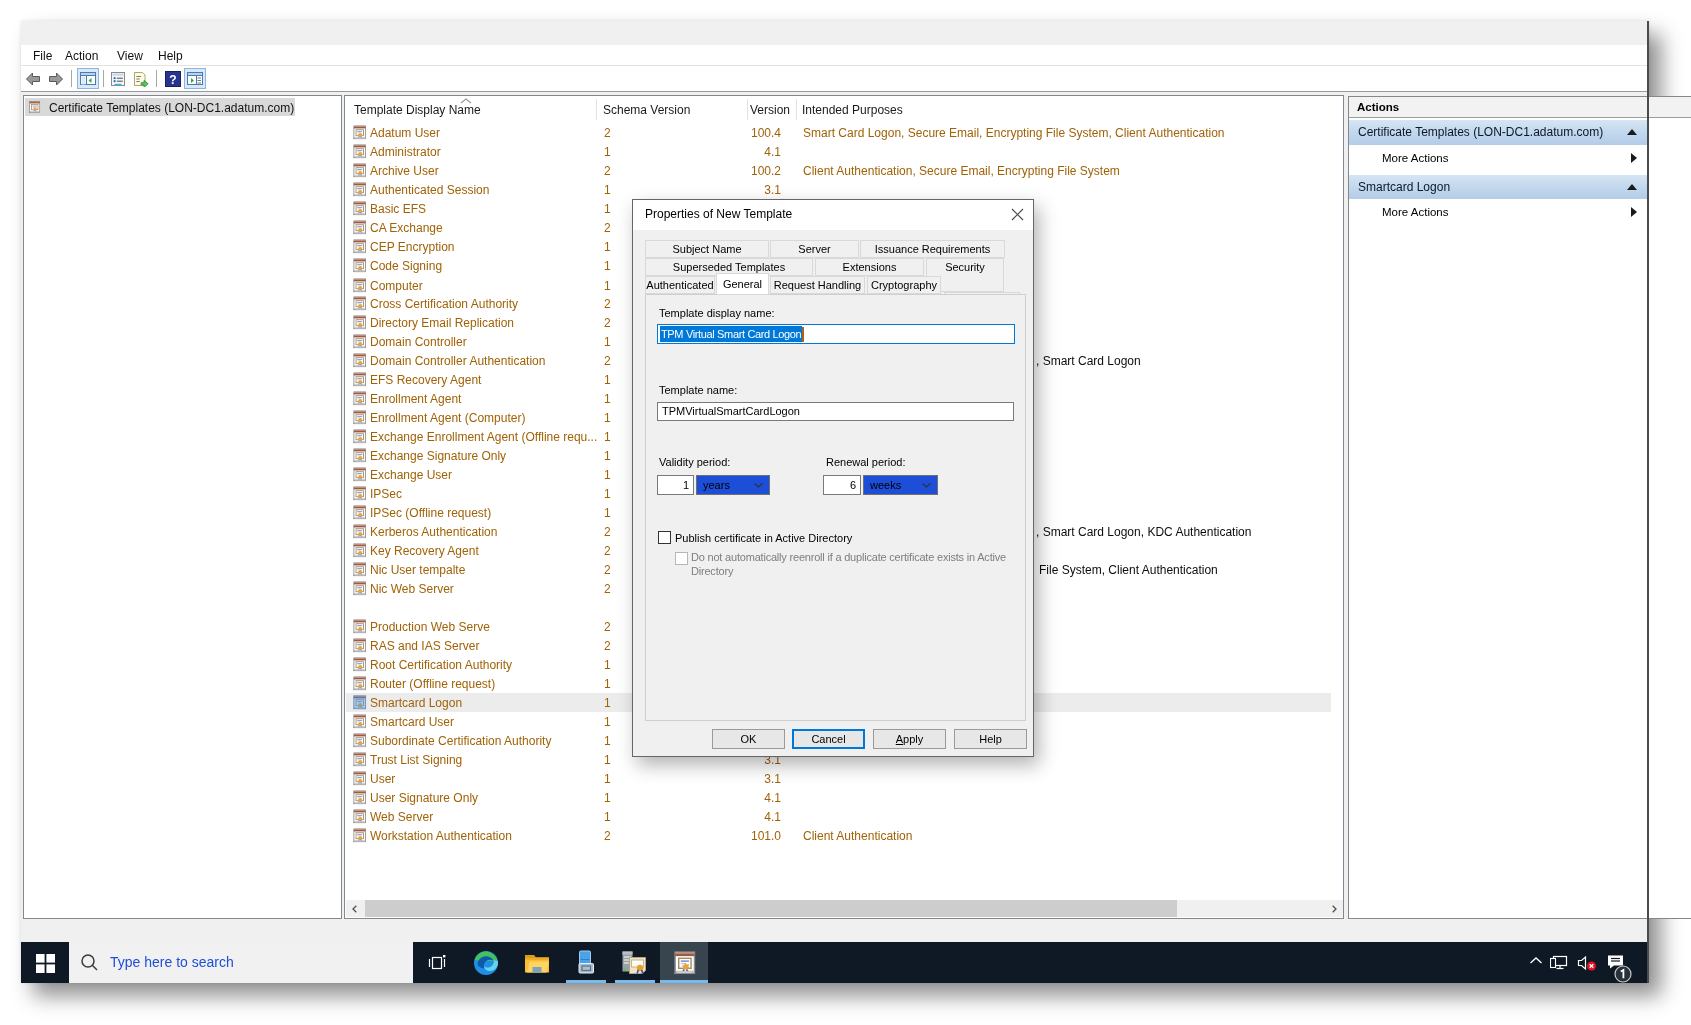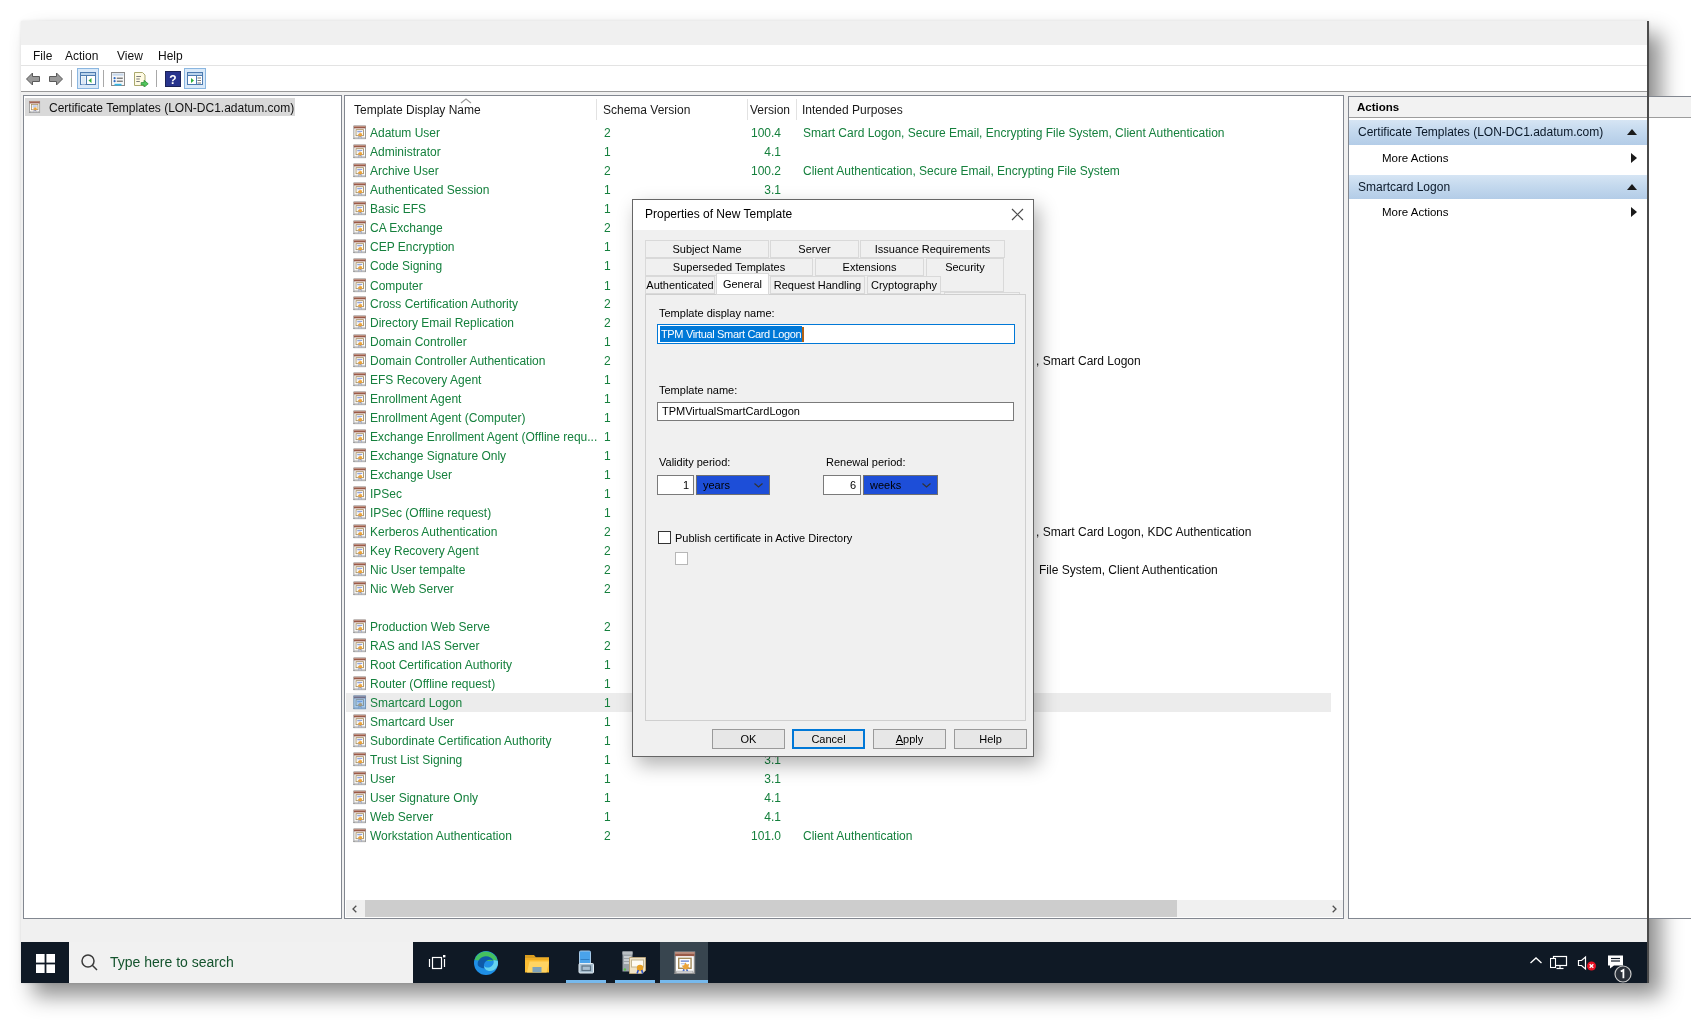--- a/index.html
+++ b/index.html
@@ -33,21 +33,21 @@
 #acts { left:1327px; top:75px; width:348px; height:823px; }
 
 #tree-sel { position:absolute; left:1px; top:2px; width:270px; height:18px; background:#d9d9d9; }
 #tree-ic { position:absolute; left:4px; top:4px; width:13px; height:14px; }
 #tree-tx { position:absolute; left:25px; top:5px; font-size:12px; color:#111; }
 
 .hcol { position:absolute; top:7px; font-size:12px; color:#1a1a1a; }
 .hsep { position:absolute; top:3px; width:1px; height:21px; background:#e2e2e2; }
 #sortgl { position:absolute; left:115px; top:2px; width:12px; height:6px; }
 
-.lrow { position:absolute; left:1px; width:985px; height:19px; font-size:12px; color:#15803d; }
+.lrow { position:absolute; left:1px; width:985px; height:19px; font-size:12px; color:#a16207; }
 .lrow.row-sel { background:#ececec; }
 .ric { position:absolute; left:6px; top:2px; width:15px; height:15px; }
 .nm  { position:absolute; left:24px; top:3px; white-space:nowrap; }
 .sch { position:absolute; left:258px; top:3px; }
 .ver { position:absolute; left:370px; width:65px; top:3px; text-align:right; }
 .purp{ position:absolute; left:457px; top:3px; white-space:nowrap; }
 .frag{ position:absolute; font-size:12px; color:#0d0d0d; white-space:nowrap; }
 
 #hsb { position:absolute; left:1px; bottom:1px; width:997px; height:17px; background:#f0f0f0; }
 #hsb .thumb { position:absolute; left:19px; top:0; width:812px; height:17px; background:#cdcdcd; }
@@ -85,21 +85,21 @@
 .combo { position:absolute; background:#1d4ed8; border:1px solid #707070; font-size:11px; color:#000; z-index:5; }
 .combo .cv { position:absolute; width:9px; height:5px; }
 .cb { position:absolute; width:13px; height:13px; background:#fff; border:1px solid #333; z-index:5; }
 .cb.dis { border-color:#b7b7b7; }
 .btn { position:absolute; top:529px; width:73px; height:20px; background:#e7e7e7; border:1px solid #9a9a9a;
   font-size:11px; color:#000; text-align:center; line-height:18px; z-index:5; }
 .btn.def { border:2px solid #0078d7; line-height:16px; }
 
 #taskbar { position:absolute; left:0; bottom:0; width:100%; height:41px; background:#0f1925; }
 #sbox { position:absolute; left:48px; top:0; width:344px; height:41px; background:#f1f1f1; }
-#sbox span { position:absolute; left:41px; top:12px; font-size:14px; color:#14532d; }
+#sbox span { position:absolute; left:41px; top:12px; font-size:14px; color:#1d4ed8; }
 .tbicon { position:absolute; top:0; width:48px; height:41px; }
 .tbicon svg { position:absolute; left:50%; top:50%; transform:translate(-50%,-50%); }
 .uline { position:absolute; bottom:0; height:3px; background:#76b9ed; }
 #actapp { position:absolute; left:639px; top:0; width:48px; height:41px; background:#38454f; }
 </style>
 </head>
 <body>
 <svg width="0" height="0" style="position:absolute">
 <defs>
 <g id="certt">
@@ -668,17 +668,18 @@
     </div>
   <div class="combo" style="left:230px;top:275px;width:75px;height:20px">
       <span style="position:absolute;left:6px;top:3px">weeks</span>
     <svg class="cv" style="left:58px;top:7px" viewBox="0 0 9 5">
         <path d="M.5.5 L4.5 4 L8.5.5" fill="none" stroke="#333" stroke-width="1.2"></path>
       </svg>
   </div>
   <div class="cb" style="left:25px;top:331px"></div>
   <span class="lbl" style="left:42px;top:332px">Publish certificate in Active Directory</span>
   <div class="cb dis" style="left:42px;top:352px"></div>
+  <span class="glbl" style="left:58px;top:351px">Do not automatically reenroll if a duplicate certificate exists in Active<br>Directory</span>
   <div class="btn" style="left:79px">OK</div>
   <div class="btn def" style="left:159px">Cancel</div>
   <div class="btn" style="left:240px"><u>A</u>pply</div>
   <div class="btn" style="left:321px">Help</div>
 </div>
 
 </body></html>

